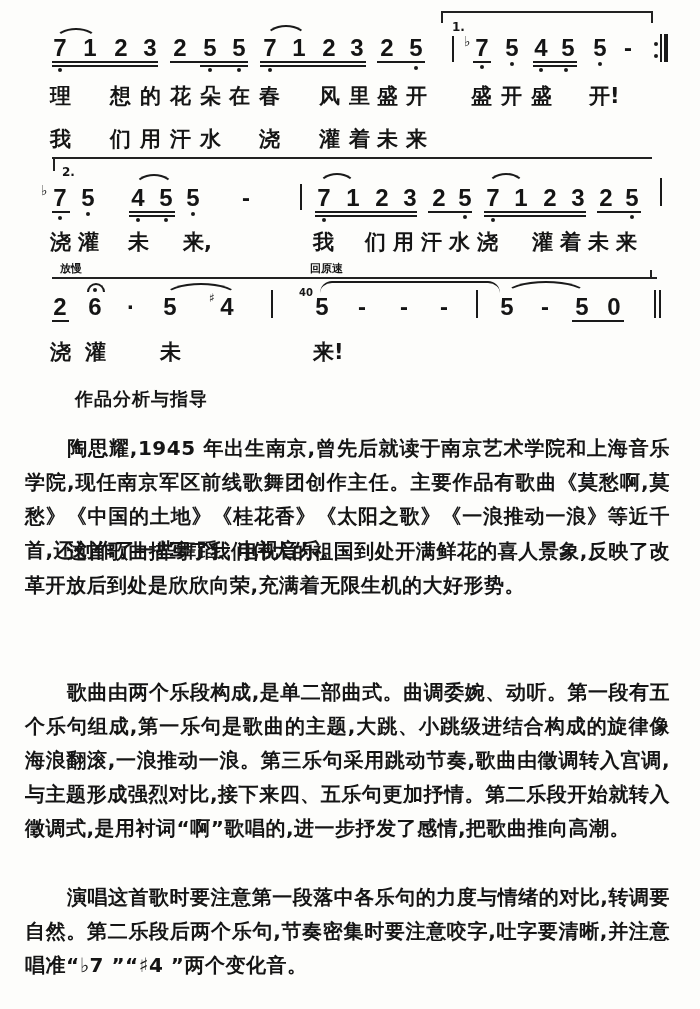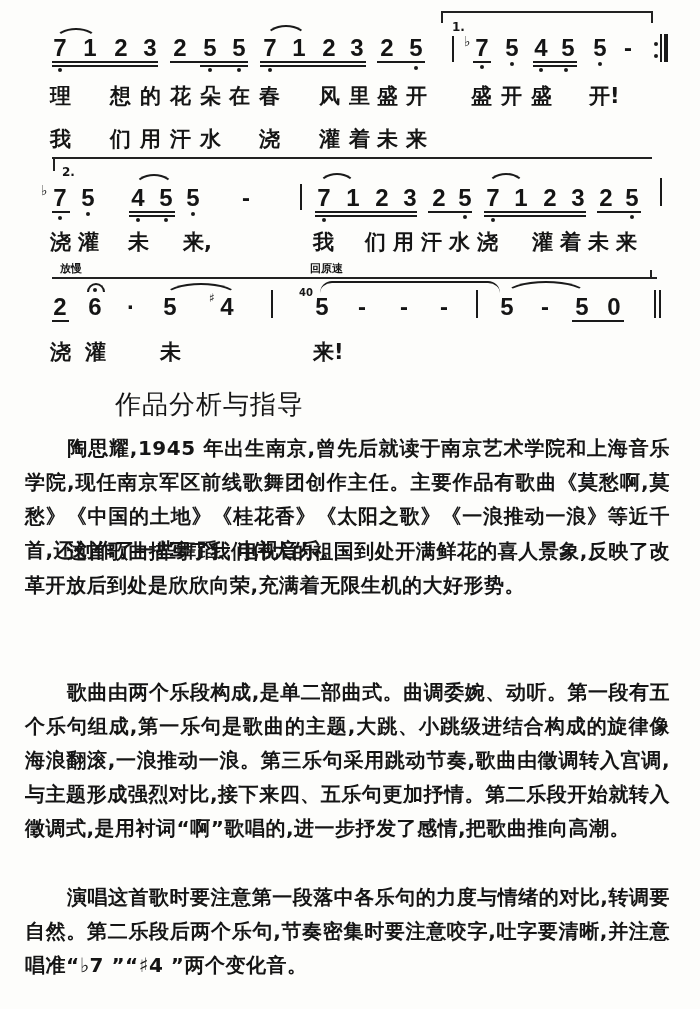--- a/index.html
+++ b/index.html
@@ -26,21 +26,21 @@
   .slur {
     position: absolute; border: 2px solid #1a1a1a; border-bottom: none;
     border-left-color: transparent; border-right-color: transparent;
     border-radius: 50% 50% 0 0 / 100% 100% 0 0;
   }
   .hr { position: absolute; height: 2px; background: #222; }
   .small { position: absolute; font-weight: bold; font-size: 12px; }
   .acc { position: absolute; font-family: "DejaVu Serif", serif; font-weight: bold; font-size: 14px; }
   .section-title {
     position: absolute; left: 75px; top: 387px;
-    font-weight: normal; font-size: 26px; letter-spacing: 1px; margin-left: 40px;
+    font-weight: bold; font-size: 18px; letter-spacing: 1px;
   }
   .para {
     position: absolute; left: 25px; width: 645px;
     font-family: "DejaVu Sans", sans-serif; font-weight: bold;
     font-size: 20px; line-height: 34px; letter-spacing: 0.5px;
     text-align: justify;
   }
   .para .indent { display: inline-block; width: 42px; }
 </style>
 </head>

